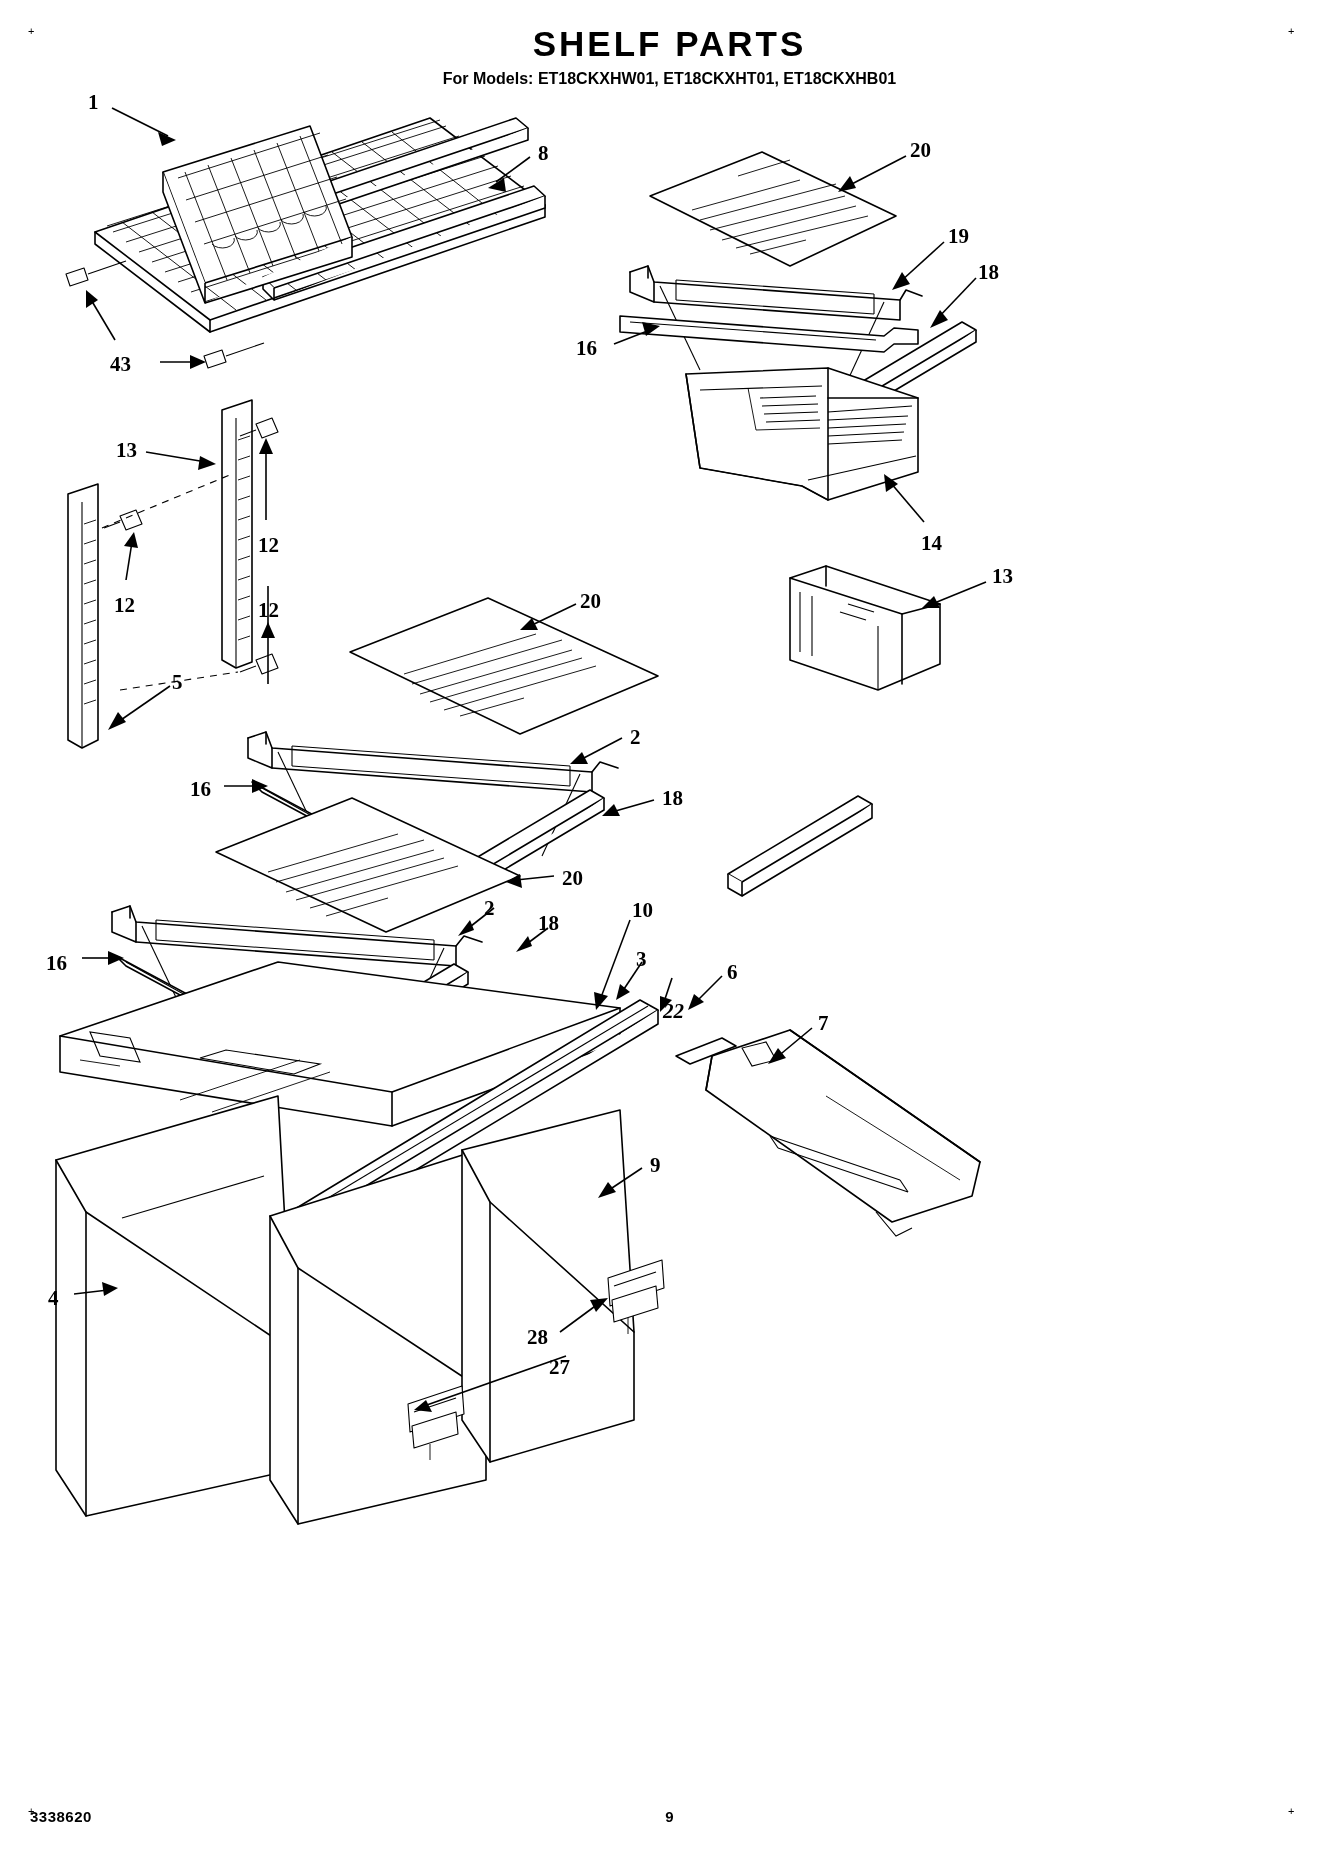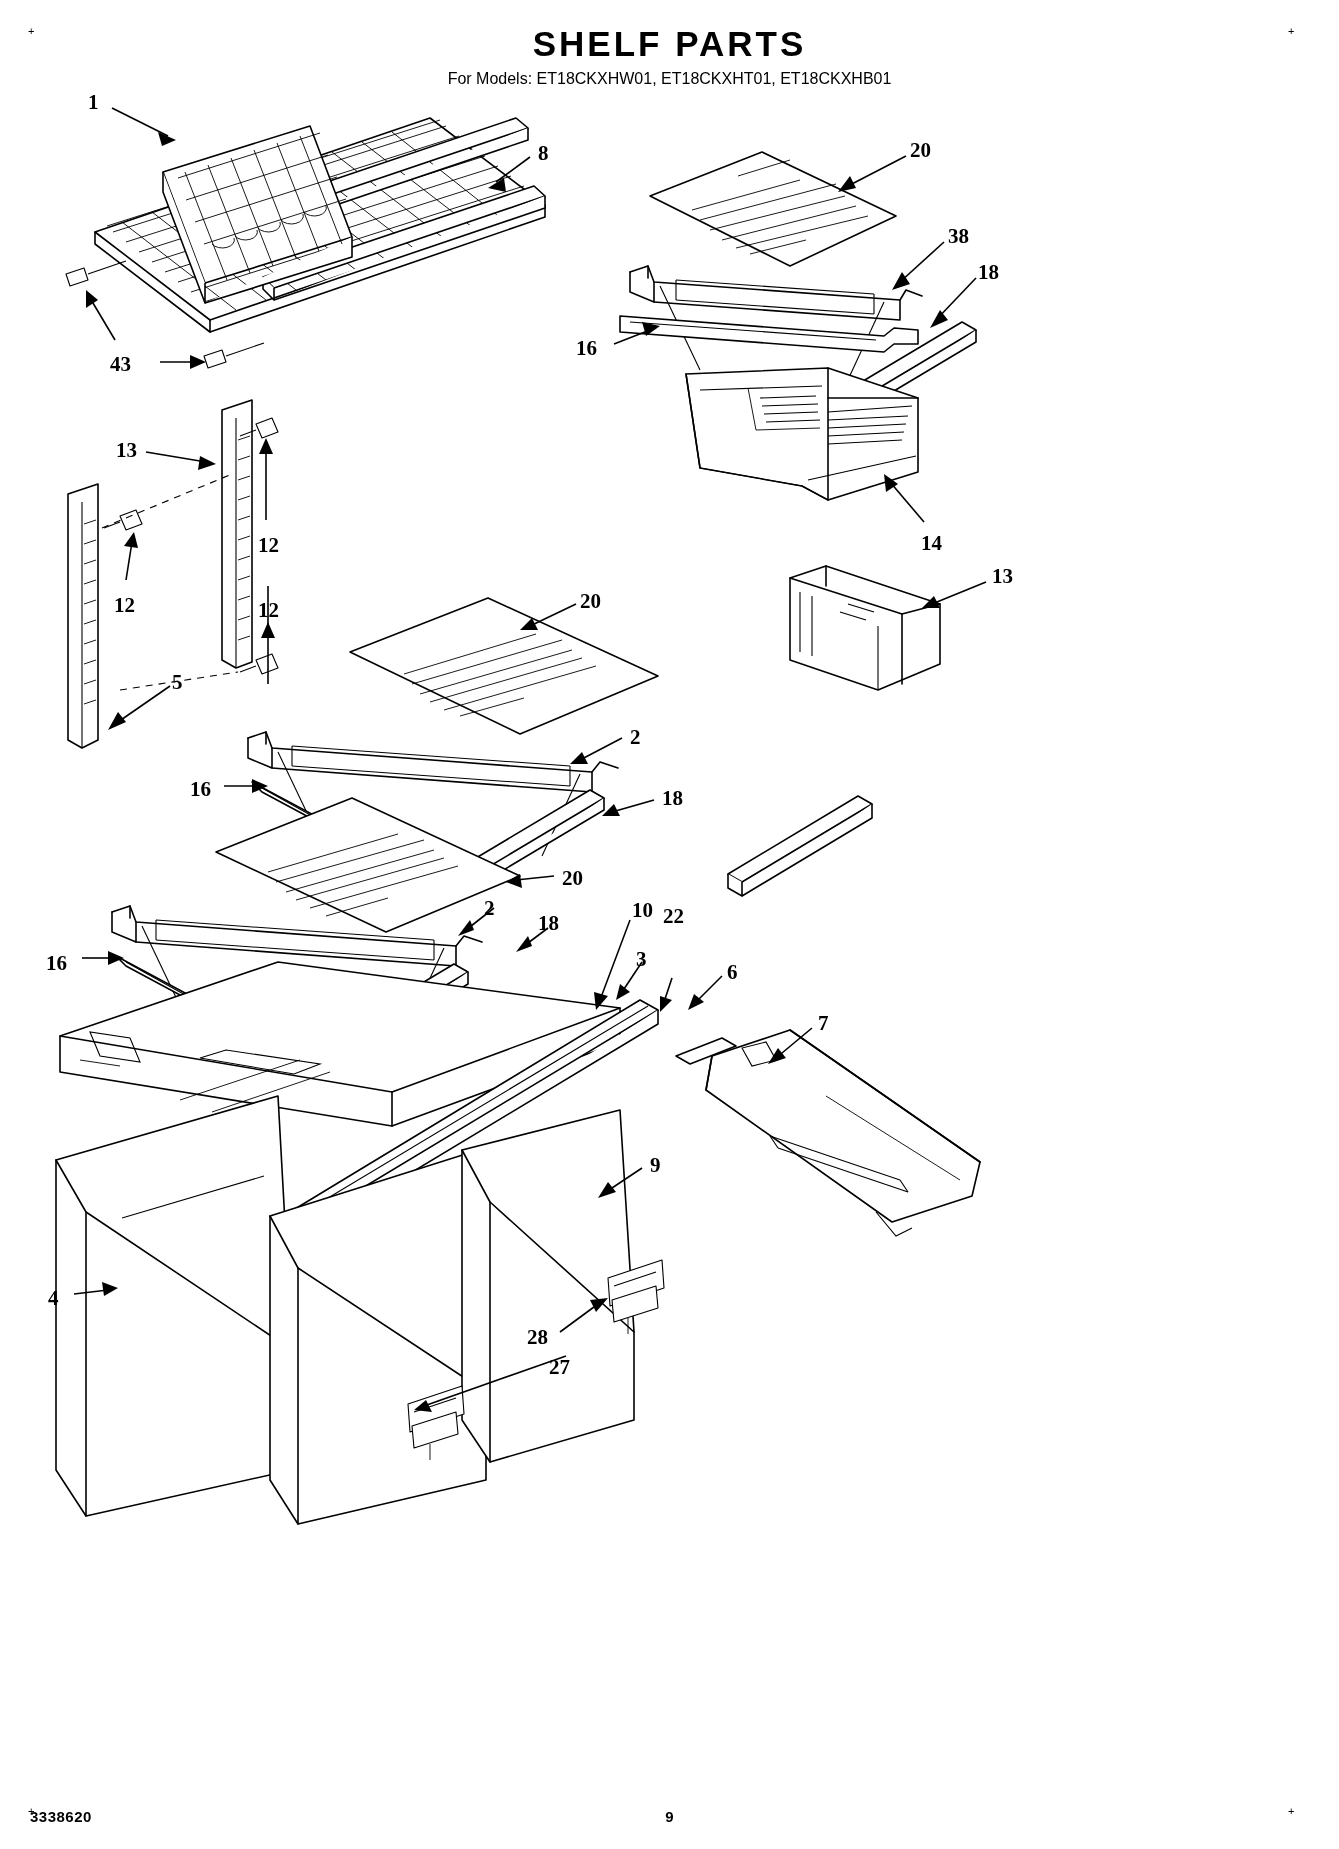--- a/index.html
+++ b/index.html
@@ -29,21 +29,21 @@
     letter-spacing: 3px;
     font-family: "Liberation Sans", sans-serif;
   }
   .subtitle-models {
     position: absolute;
     top: 70px;
     left: 0;
     width: 100%;
     text-align: center;
     font-size: 16px;
-    font-weight: normal;
+    font-weight: bold;
   }
   .subtitle-colors {
     position: absolute;
     top: 102px;
     left: 0;
     width: 100%;
     text-align: center;
     font-size: 15px;
     font-weight: bold;
   }
@@ -468,42 +468,42 @@
     <path class="arrow" d="M598 1198 L616 1192 L608 1182 Z"></path>
     <path class="lead" d="M560 1332 L598 1304"></path>
     <path class="arrow" d="M608 1298 L590 1300 L596 1312 Z"></path>
     <path class="lead" d="M566 1356 L424 1406"></path>
     <path class="arrow" d="M414 1410 L432 1412 L426 1400 Z"></path>
   </svg>
 
   <div class="callout" style="left:88px;  top:92px;">1</div>
   <div class="callout" style="left:538px; top:143px;">8</div>
   <div class="callout" style="left:910px; top:140px;">20</div>
-  <div class="callout" style="left:948px; top:226px;">38</div>
+  <div class="callout" style="left:948px; top:226px;">19</div>
   <div class="callout" style="left:978px; top:262px;">18</div>
   <div class="callout" style="left:576px; top:338px;">16</div>
   <div class="callout" style="left:110px; top:354px;">43</div>
   <div class="callout" style="left:921px; top:533px;">14</div>
   <div class="callout" style="left:116px; top:440px;">13</div>
   <div class="callout" style="left:258px; top:535px;">12</div>
   <div class="callout" style="left:114px; top:595px;">12</div>
   <div class="callout" style="left:258px; top:600px;">12</div>
   <div class="callout" style="left:992px; top:566px;">13</div>
   <div class="callout" style="left:172px; top:672px;">5</div>
   <div class="callout" style="left:580px; top:591px;">20</div>
   <div class="callout" style="left:630px; top:727px;">2</div>
   <div class="callout" style="left:190px; top:779px;">16</div>
   <div class="callout" style="left:662px; top:788px;">18</div>
   <div class="callout" style="left:562px; top:868px;">20</div>
   <div class="callout" style="left:484px; top:898px;">2</div>
   <div class="callout" style="left:538px; top:913px;">18</div>
   <div class="callout" style="left:632px; top:900px;">10</div>
   <div class="callout" style="left:46px;  top:953px;">16</div>
   <div class="callout" style="left:636px; top:949px;">3</div>
-  <div class="callout" style="left:663px; top:906px;">22</div>
+  <div class="callout" style="left:663px; top:1001px;font-style:italic;">22</div>
   <div class="callout" style="left:727px; top:962px;">6</div>
   <div class="callout" style="left:818px; top:1013px;">7</div>
   <div class="callout" style="left:650px; top:1155px;">9</div>
   <div class="callout" style="left:48px;  top:1288px;">4</div>
   <div class="callout" style="left:527px; top:1327px;">28</div>
   <div class="callout" style="left:549px; top:1357px;text-align:center;">27</div>
 
   <div class="footer-left">3338620</div>
   <div class="footer-center">9</div>
 

